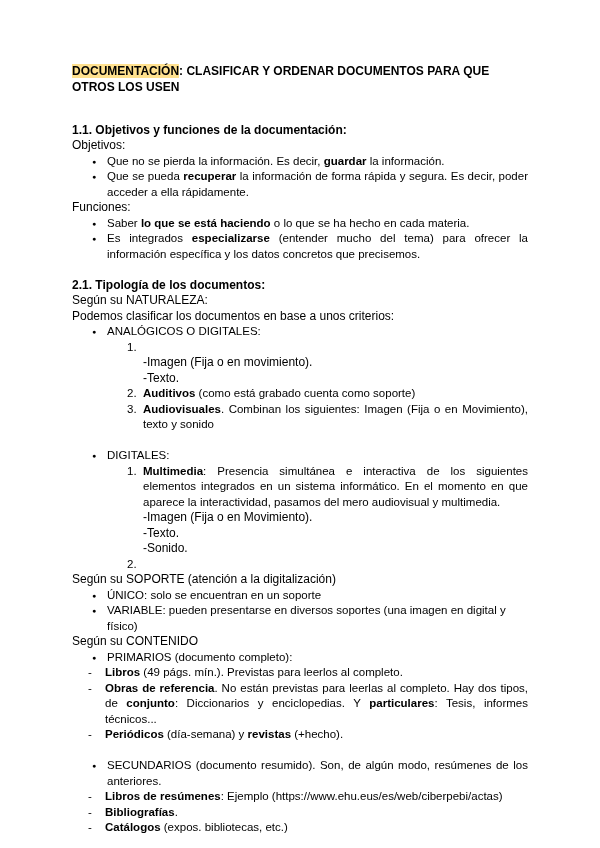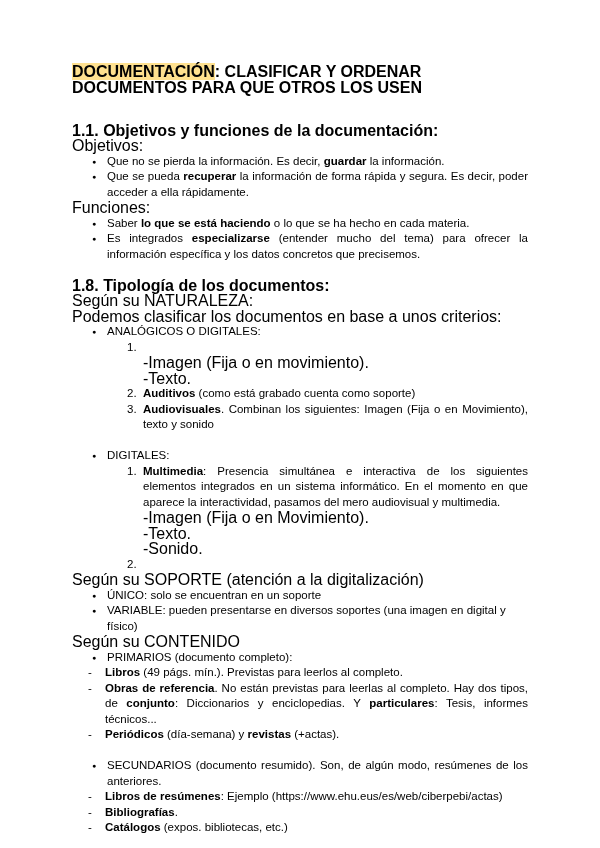--- a/index.html
+++ b/index.html
@@ -4,21 +4,21 @@
 <style>
   html,body{margin:0;padding:0;background:#ffffff;}
   .page{
     width:600px;height:848px;box-sizing:border-box;
     background:#ffffff;color:#000000;
     padding:64px 72px 0 72px;
     font-family:"Liberation Sans", sans-serif;
     font-size:11.5px;line-height:15.5px;
     overflow:hidden;
   }
-  p,h1,h2{margin:0;padding:0;font-size:16px;line-height:15.5px;font-weight:normal;}
+  p,h1,h2{margin:0;padding:0;font-size:12px;line-height:15.5px;font-weight:normal;}
   .b{font-weight:bold;}
   .u{}
   .hl{background:#ffe18f;}
   .gap{height:15.5px;}
   .gap-sm{height:12px;}
   .just{text-align:justify;}
   .row{display:flex;}
   
   .mk-b{flex:0 0 15px;margin-left:20px;}
   .dot{font-size:7px;line-height:15.5px;vertical-align:1px;}
@@ -57,21 +57,21 @@
     <span class="mk-b"><span class="dot">●</span></span>
     <span class="tx just"><span>Saber </span><span class="b">lo que se está haciendo</span><span> o lo que se ha hecho en cada materia.</span></span>
   </div>
   <div class="row">
     <span class="mk-b"><span class="dot">●</span></span>
     <span class="tx just"><span>Es integrados </span><span class="b">especializarse</span><span> (entender mucho del tema) para ofrecer la información específica y los datos concretos que precisemos.</span></span>
   </div>
 
   <div class="gap"></div>
 
-  <h2><span class="b u">1.8. Tipología de los documentos:</span></h2>
+  <h2><span class="b u">2.1. Tipología de los documentos:</span></h2>
   <p><span class="u">Según su NATURALEZA:</span></p>
   <p>Podemos clasificar los documentos en base a unos criterios:</p>
 
   <div class="row">
     <span class="mk-b"><span class="dot">●</span></span>
     <span class="tx">ANALÓGICOS O DIGITALES:</span>
   </div>
 
   <div class="row">
     <span class="mk-n">1.</span>
@@ -128,21 +128,21 @@
   <div class="row">
     <span class="mk-d">-</span>
     <span class="tx just"><span class="b">Libros</span><span> (49 págs. mín.). Previstas para leerlos al completo.</span></span>
   </div>
   <div class="row">
     <span class="mk-d">-</span>
     <span class="tx just"><span class="b">Obras de referencia</span><span>. No están previstas para leerlas al completo. Hay dos tipos, de </span><span class="b">conjunto</span><span>: Diccionarios y enciclopedias. Y </span><span class="b">particulares</span><span>: Tesis, informes técnicos...</span></span>
   </div>
   <div class="row">
     <span class="mk-d">-</span>
-    <span class="tx just"><span class="b">Periódicos</span><span> (día-semana) y </span><span class="b">revistas</span><span> (+actas).</span></span>
+    <span class="tx just"><span class="b">Periódicos</span><span> (día-semana) y </span><span class="b">revistas</span><span> (+hecho).</span></span>
   </div>
 
   <div class="gap"></div>
 
   <div class="row">
     <span class="mk-b"><span class="dot">●</span></span>
     <span class="tx just">SECUNDARIOS (documento resumido). Son, de algún modo, resúmenes de los anteriores.</span>
   </div>
 
   <div class="row">

